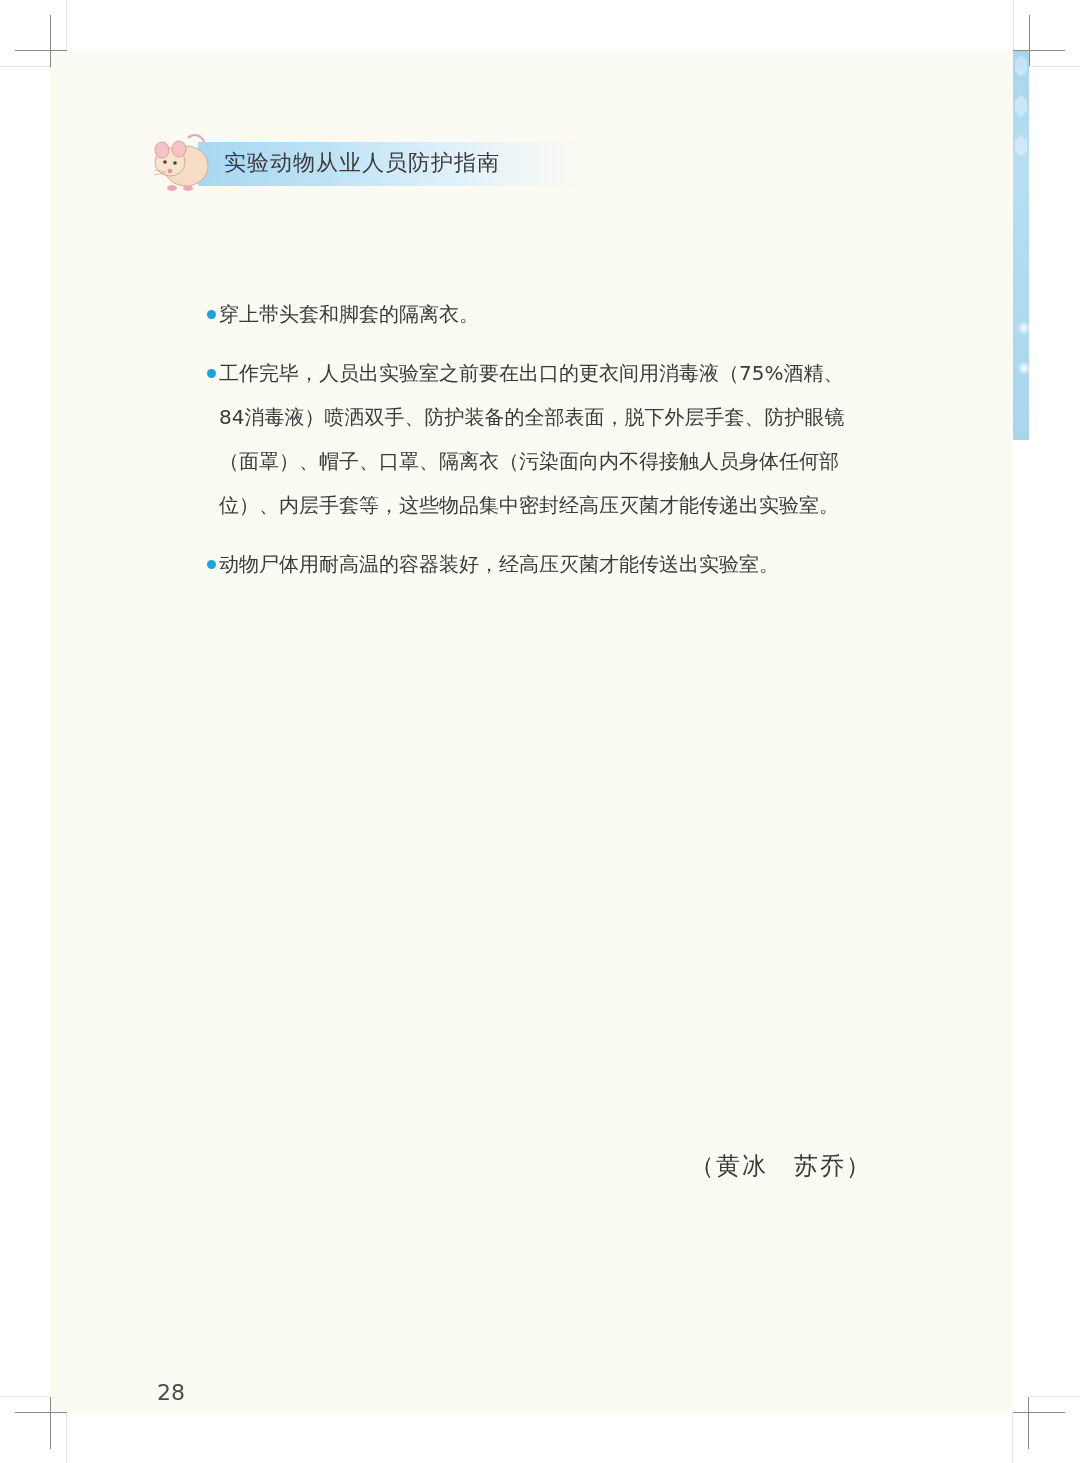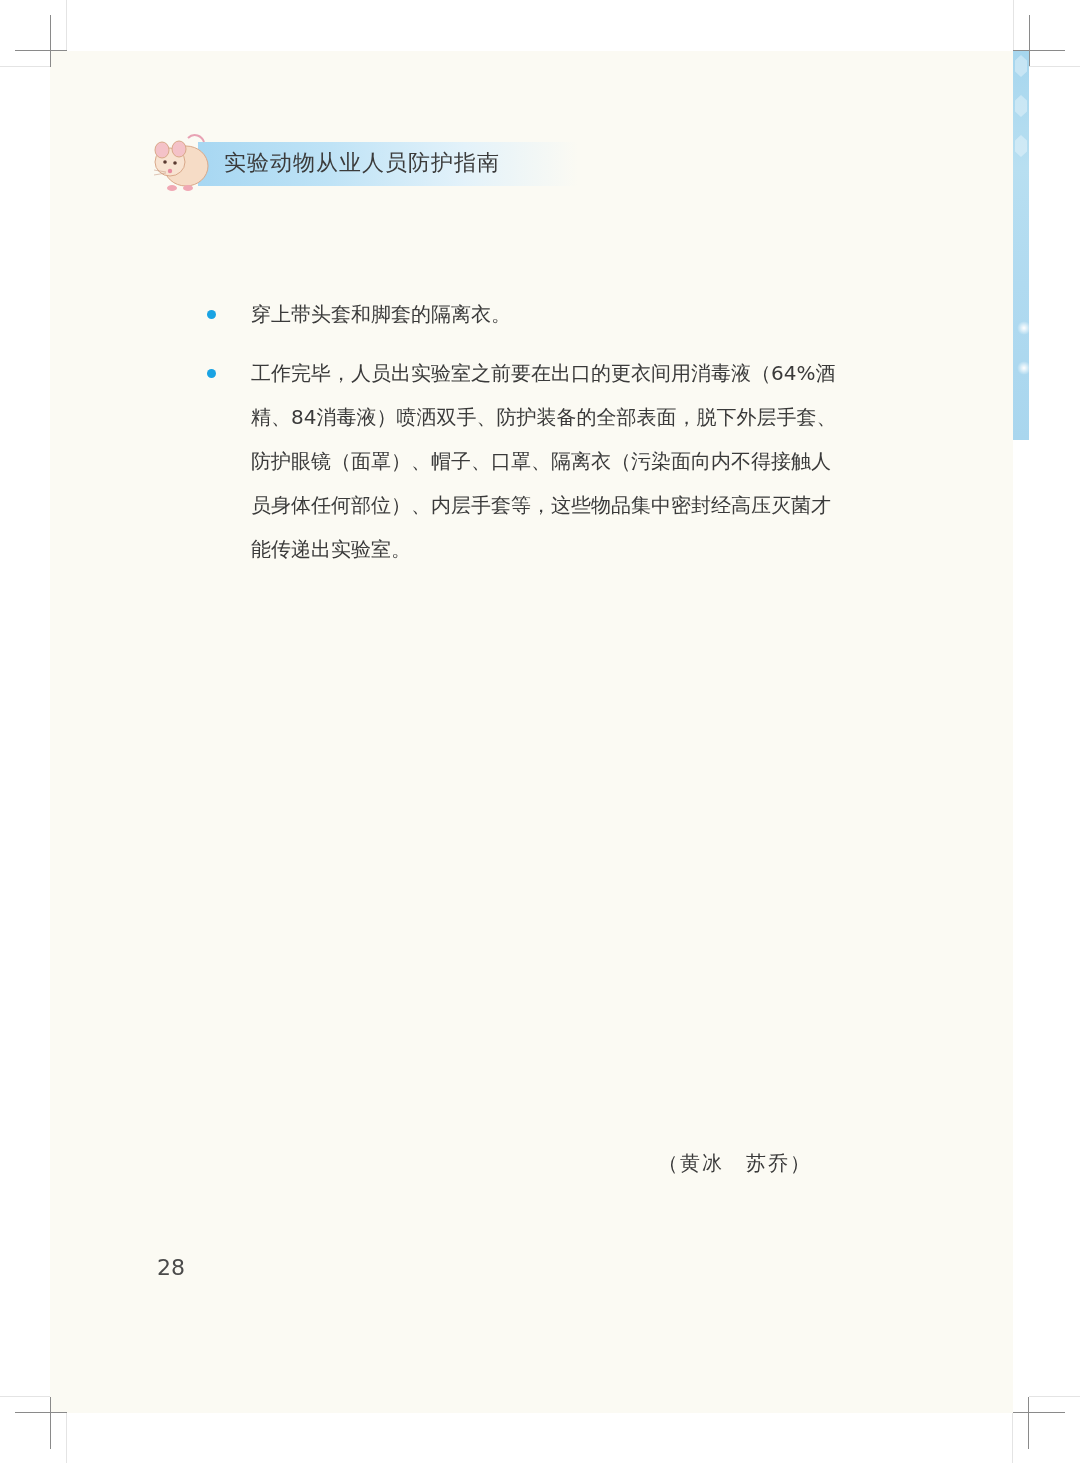--- a/index.html
+++ b/index.html
@@ -17,23 +17,23 @@
 
   .header { position:absolute; left:148px; top:130px; height:70px; width:440px;font-family:Liberation Serif, serif; }
   .header-band { position:absolute; left:50px; top:12px; width:380px; height:44px;
                  background:linear-gradient(90deg,#a7d7f2 0%,#bfe3f6 35%,#e3f2fa 70%,rgba(251,250,243,0) 100%); }
   .header-title { position:absolute; left:76px; top:18px; font-size:22px; color:#3b3b3b; letter-spacing:1px; white-space:nowrap; }
   .mouse { position:absolute; left:0; top:0; width:66px; height:66px; }
 
   .content { position:absolute; left:205px; top:292px; width:640px; }
   .item { position:relative; padding-left:14px; font-size:20px; line-height:44px; color:#3a3a3a; margin-bottom:15px; }
   .bullet { position:absolute; left:2px; top:18px; width:9px; height:9px; border-radius:50%; background:#1aa3e3; }
-  .item-text { display:block;margin-left:32px; }
-  .author { position:absolute; left:658px; top:1150px; font-family:"DejaVu Serif","Liberation Serif",serif; font-size:20px; color:#3a3a3a; letter-spacing:2px; white-space:pre; }
-  .page-num { position:absolute; left:157px; top:1255px; font-size:22px; color:#4a4a4a;text-align:right; }
+  .item-text { display:block; }
+  .author { position:absolute; left:690px; top:1150px; font-family:"DejaVu Serif","Liberation Serif",serif; font-size:24px; color:#3a3a3a; letter-spacing:2px; white-space:pre; }
+  .page-num { position:absolute; left:157px; top:1380px; font-size:22px; color:#4a4a4a;text-align:right; }
 </style>
 </head>
 <body>
 
 <div class="page"></div>
 
 <div class="side-strip">
   <div class="hex" style="top:4px"></div>
   <div class="hex" style="top:44px"></div>
   <div class="hex" style="top:84px"></div>
@@ -85,18 +85,22 @@
   <div class="header-title">实验动物从业人员防护指南</div>
 </div>
 
 <div class="content">
   <div class="item">
     <span class="bullet"></span>
     <span class="item-text">穿上带头套和脚套的隔离衣。</span>
   </div>
   <div class="item">
     <span class="bullet"></span>
-    <span class="item-text">工作完毕，人员出实验室之前要在出口的更衣间用消毒液（64%酒精、84消毒液）喷洒双手、防护装备的全部表面，脱下外层手套、防护眼镜（面罩）、帽子、口罩、隔离衣（污染面向内不得接触人员身体任何部位）、内层手套等，这些物品集中密封经高压灭菌才能传递出实验室。</span>
+    <span class="item-text">工作完毕，人员出实验室之前要在出口的更衣间用消毒液（75%酒精、84消毒液）喷洒双手、防护装备的全部表面，脱下外层手套、防护眼镜（面罩）、帽子、口罩、隔离衣（污染面向内不得接触人员身体任何部位）、内层手套等，这些物品集中密封经高压灭菌才能传递出实验室。</span>
+  </div>
+  <div class="item">
+    <span class="bullet"></span>
+    <span class="item-text">动物尸体用耐高温的容器装好，经高压灭菌才能传送出实验室。</span>
   </div>
 </div>
 
 <div class="author">（黄冰　苏乔）</div>
 <div class="page-num">28</div>
 
 </body></html>

